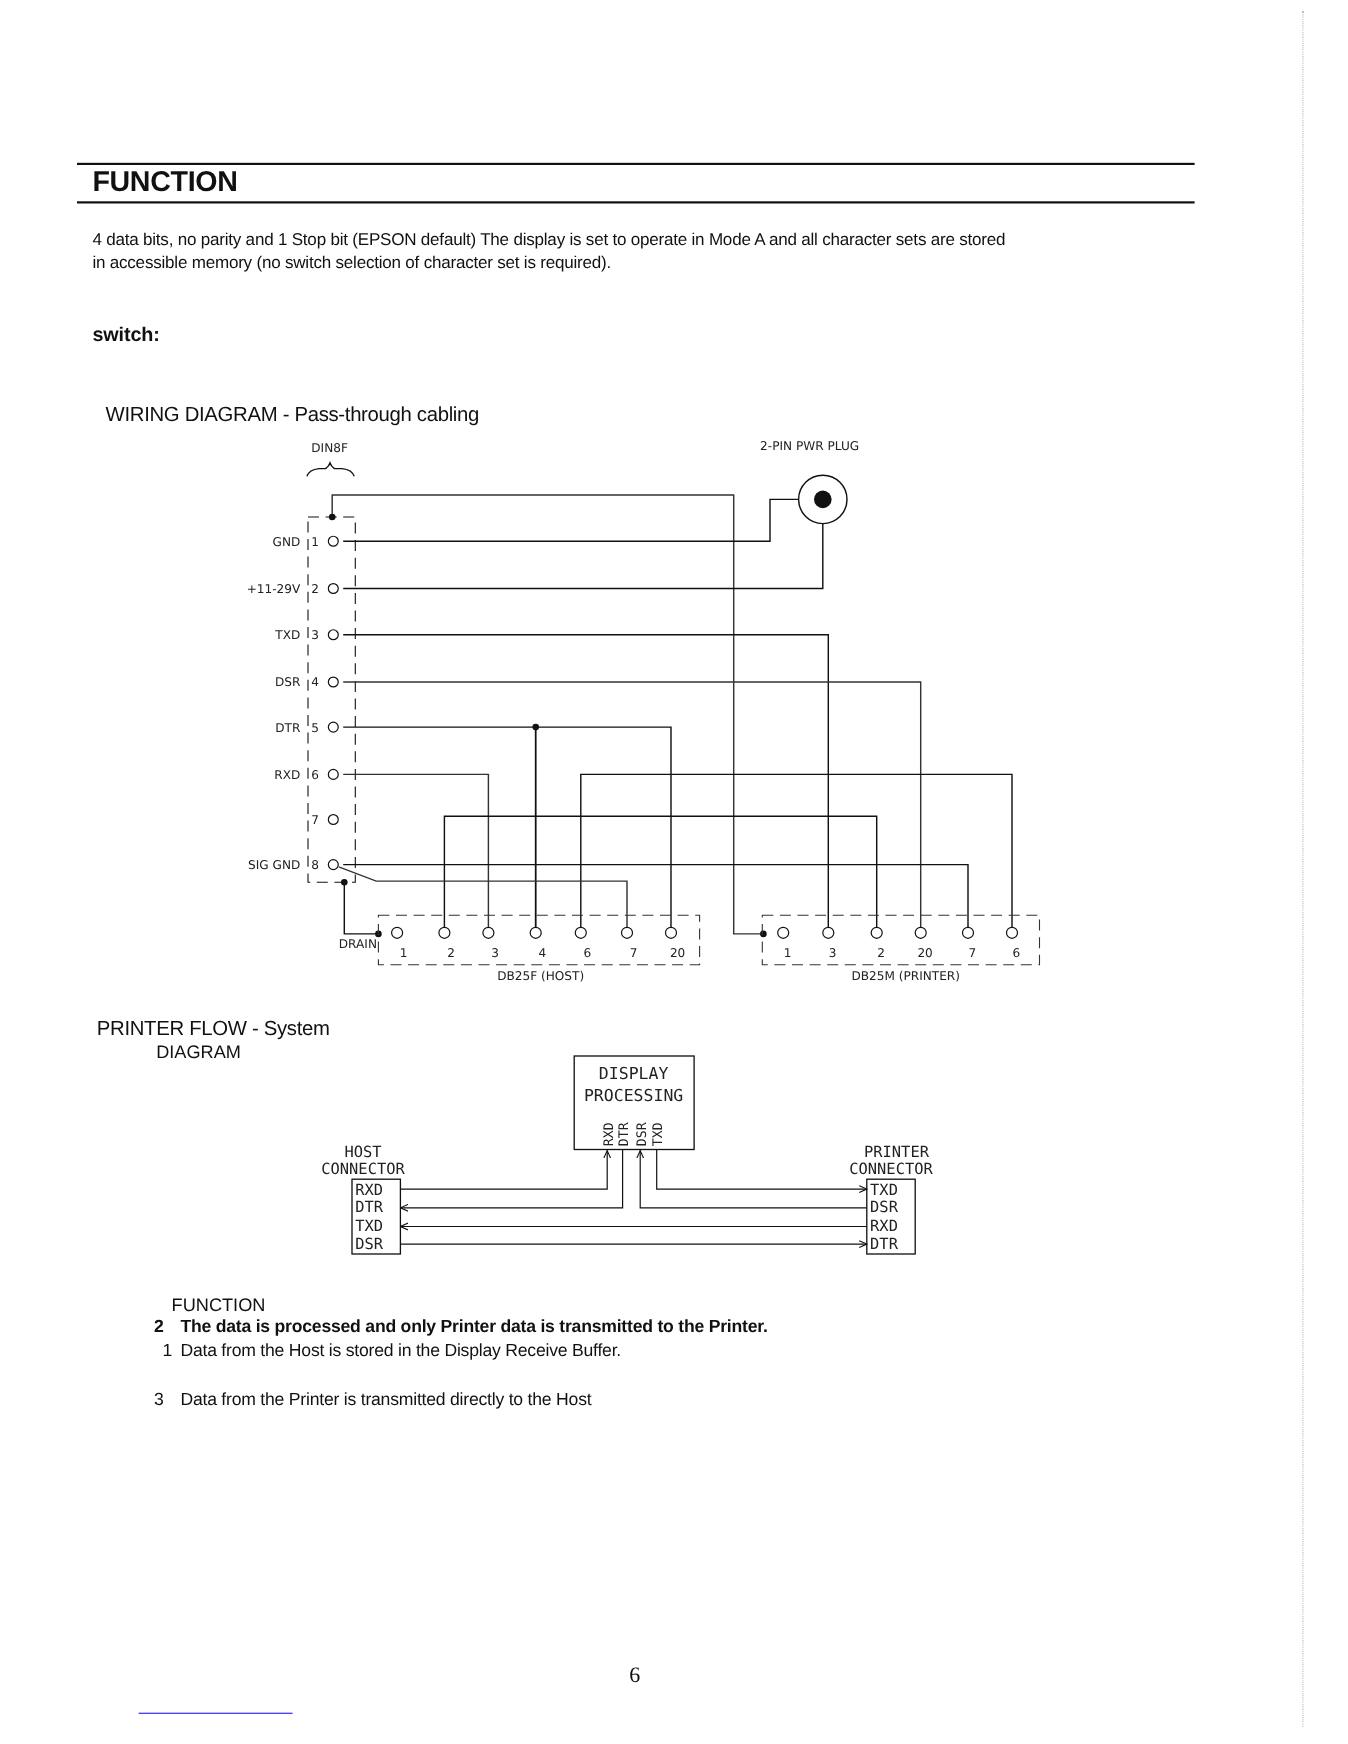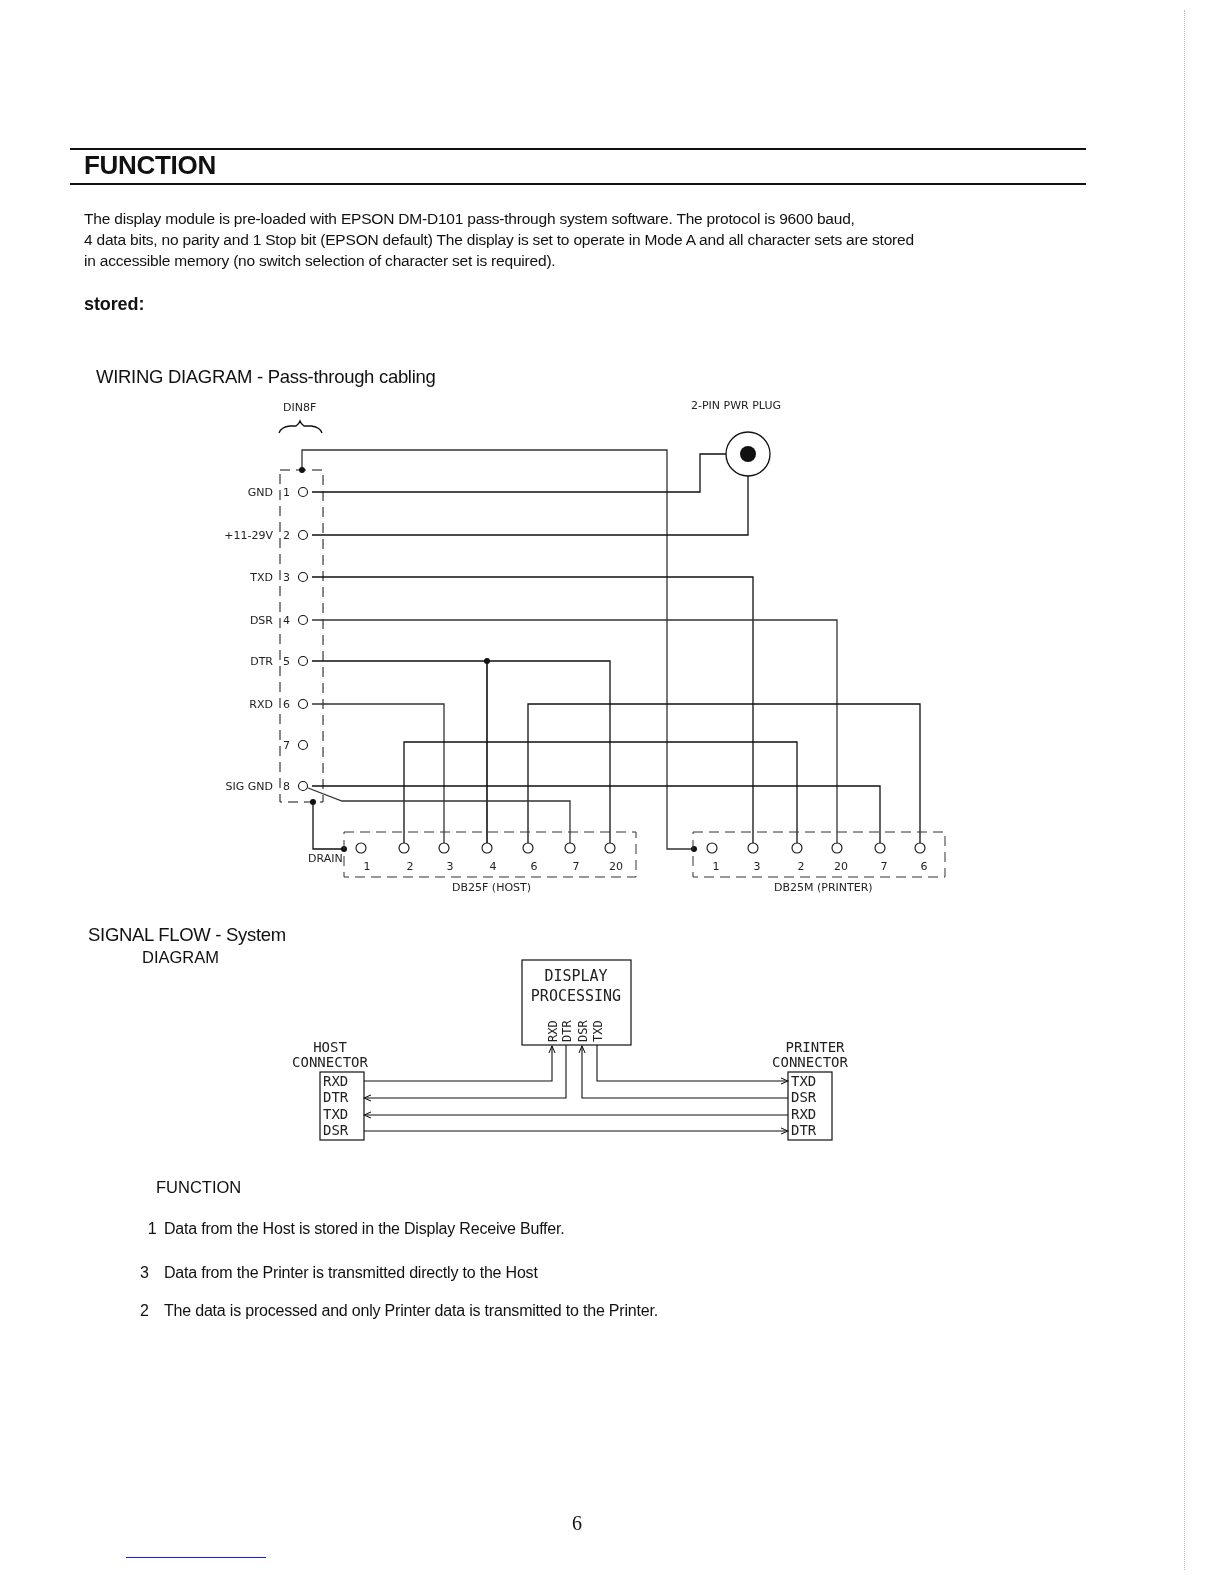--- a/index.html
+++ b/index.html
@@ -20,27 +20,26 @@
   #edge{left:1184px;top:10px;width:1px;height:1560px;border-left:1px dotted #bbb;}
 </style>
 </head>
 <body>
 
 <div class="rule" style="top:148px;height:2px;"></div>
 <div class="abs" id="title">FUNCTION</div>
 <div class="rule" style="top:183px;height:2px;"></div>
 
 <div class="abs para" style="top:208px;">
-  <div>The display module is pre-loaded with EPSON DM-D101 pass-through system software. The protocol is 9600 baud,</div>
   <div>4 data bits, no parity and 1 Stop bit (EPSON default)  The display is set to operate in Mode A and all character sets are stored</div>
   <div>in accessible memory (no switch selection of character set is required).</div>
 </div>
 
 <div class="abs para bold" style="top:292px;">
-  <div>stored:</div>
+  <div>switch:</div>
 </div>
 
 <div class="abs section" style="left:96px;top:366px;">WIRING DIAGRAM - Pass-through cabling</div>
 
 <svg class="abs" style="left:0;top:0;" width="1225" height="920">
   <g stroke="#111" stroke-width="1.3" fill="none">
 
     <path d="M279,433 Q281,427 290,426 L296,426 Q299,424 300,421 Q301,424 304,426 L311,426 Q320,427 322,433"></path>
 
     <rect x="280" y="470" width="43" height="332" stroke-dasharray="10,6" stroke-width="1"></rect>
@@ -142,21 +141,21 @@
       <circle cx="837" cy="848" r="5" fill="#fff" stroke="#111" stroke-width="1.1"></circle>
       <text x="841" y="870" text-anchor="middle" font-size="11" fill="#222">20</text>
       <circle cx="880" cy="848" r="5" fill="#fff" stroke="#111" stroke-width="1.1"></circle>
       <text x="884" y="870" text-anchor="middle" font-size="11" fill="#222">7</text>
       <circle cx="920" cy="848" r="5" fill="#fff" stroke="#111" stroke-width="1.1"></circle>
       <text x="924" y="870" text-anchor="middle" font-size="11" fill="#222">6</text>
     </g>
   <text x="774" y="891" font-size="11" fill="#222">DB25M  (PRINTER)</text>
 </svg>
 
-<div class="abs section" style="left:88px;top:924px;">SIGNAL FLOW - System</div>
+<div class="abs section" style="left:88px;top:924px;">PRINTER FLOW - System</div>
 <div class="abs sub" style="left:142px;top:948px;">DIAGRAM</div>
 
 <svg class="abs" style="left:0;top:950px;" width="1225" height="200">
   <defs>
     <marker id="arr" viewBox="0 0 10 10" refX="9" refY="5" markerWidth="7" markerHeight="7" orient="auto-start-reverse">
       <path d="M0,1 L9,5 L0,9" fill="none" stroke="#111" stroke-width="1.3"></path>
     </marker>
   </defs>
 
   <rect x="522" y="10" width="109" height="85" fill="none" stroke="#111" stroke-width="1.2"></rect>
@@ -194,18 +193,18 @@
     <path d="M566,95 L566,148 L364,148" marker-end="url(#arr)"></path>
     <path d="M788,148 L582,148 L582,96" marker-end="url(#arr)"></path>
     <path d="M597,95 L597,131 L788,131" marker-end="url(#arr)"></path>
     <path d="M788,165 L364,165" marker-end="url(#arr)"></path>
     <path d="M364,181 L788,181" marker-end="url(#arr)"></path>
   </g>
 </svg>
 
 <div class="abs sub" style="left:156px;top:1178px;">FUNCTION</div>
 <div class="abs fn-item" style="top:1220px;text-align:center;"><span class="fn-num">1</span><span>Data from the Host is stored in the Display Receive Buffer.</span></div>
-<div class="abs fn-item" style="top:1302px;"><span class="fn-num">2</span><span>The data is processed and only Printer data is transmitted to the Printer.</span></div>
+<div class="abs fn-item" style="top:1198px;font-weight:bold;"><span class="fn-num">2</span><span>The data is processed and only Printer data is transmitted to the Printer.</span></div>
 <div class="abs fn-item" style="top:1264px;"><span class="fn-num">3</span><span>Data from the Printer is transmitted directly to the Host</span></div>
 
 <div class="abs" id="pagenum">6</div>
 <div class="abs" id="blueline"></div>
 <div class="abs" id="edge"></div>
 
 </body></html>

